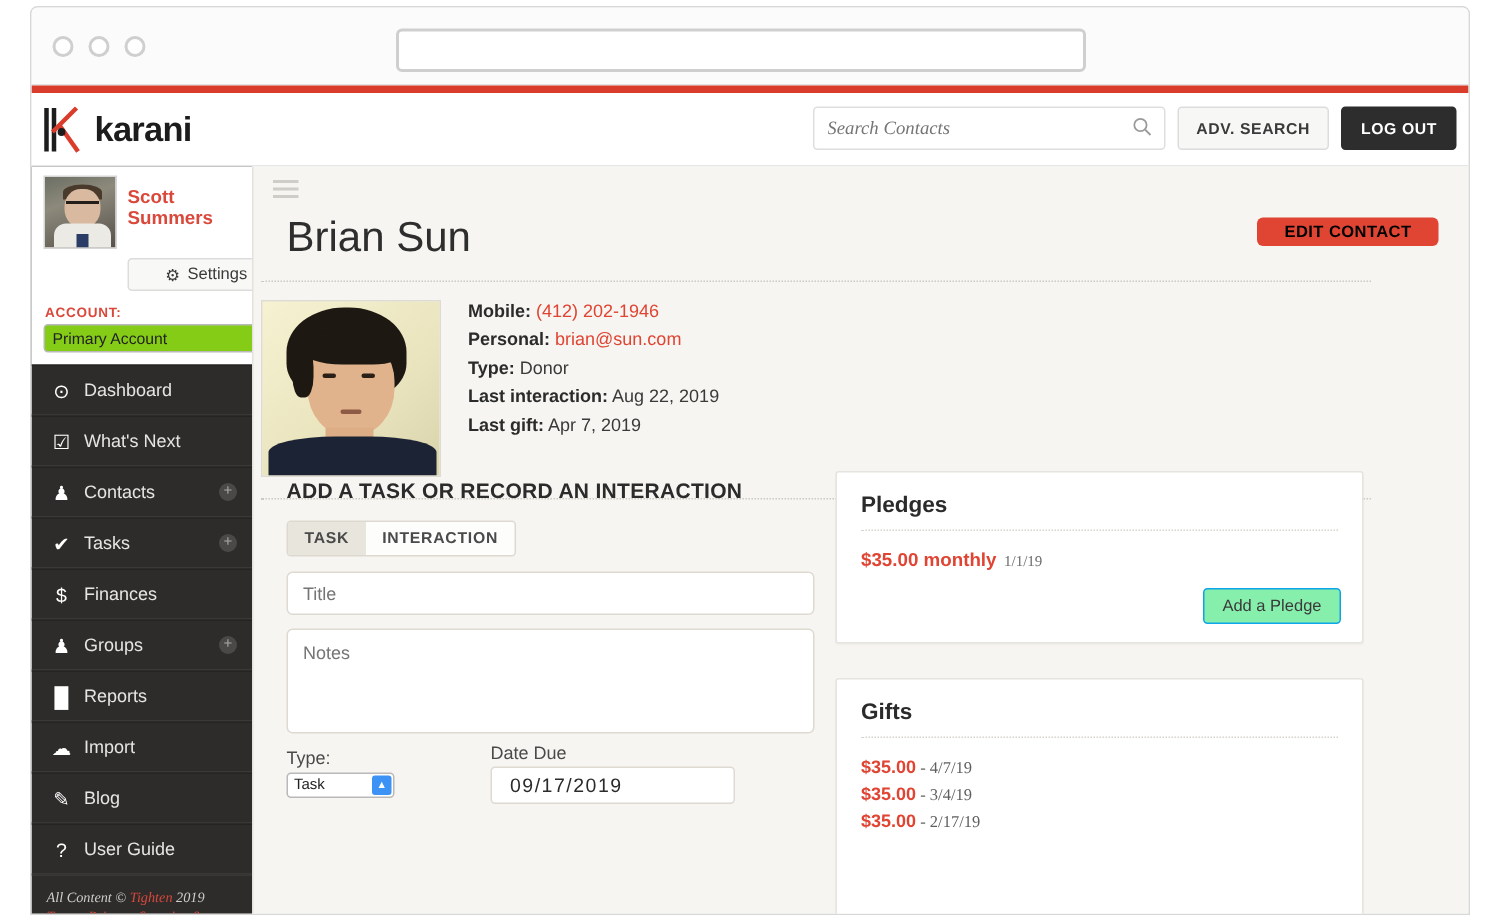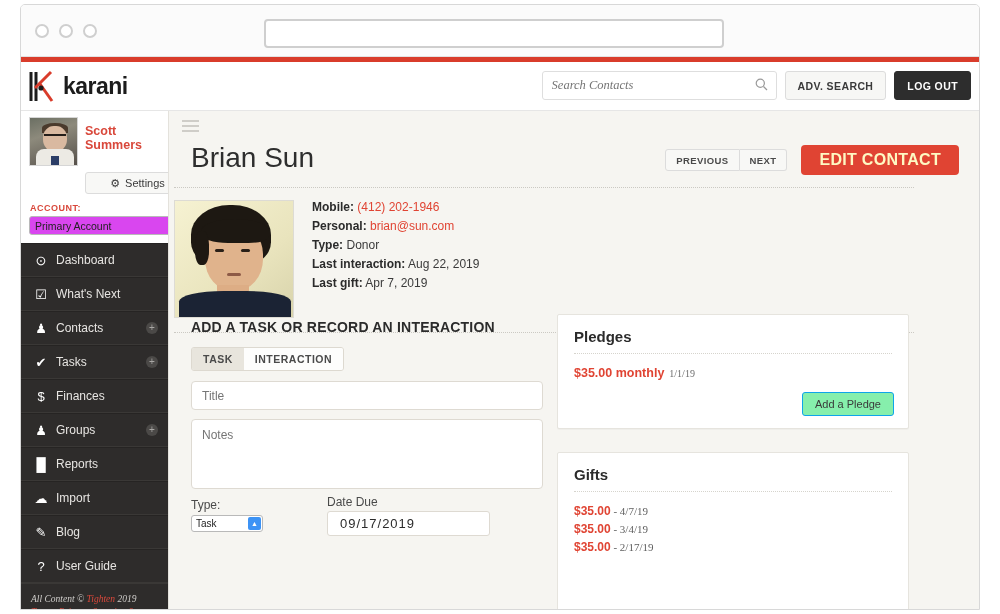--- a/index.html
+++ b/index.html
@@ -96,21 +96,21 @@
     margin: 6px 0 0 56px; height: 22px; width: 105px;
     border: 1px solid #dcdcdc; border-radius: 3px;
     background: #f8f8f6; font-size: 11px; color: #3a3a3a;
     display: flex; align-items: center; justify-content: center; gap: 5px;
     cursor: pointer;
   }
   #account-label { color: #d9483b; font-size: 9px; font-weight: 700;
                    letter-spacing: 0.5px; margin: 9px 0 3px 1px; }
   #account-select {
     width: 166px; height: 19px; border: 1px solid #b9b9b9; border-radius: 3px;
-    background: #d946ef; font-size: 10.5px; color: #222;
+    background: #84cc16; font-size: 10.5px; color: #222;
     display: flex; align-items: center; padding-left: 5px; position: relative;
     cursor: pointer;
   }
   #account-arrow {
     position: absolute; right: 1px; top: 1px; width: 15px; height: 15px;
     background: #3d93f5; border-radius: 2px; color: #fff;
     font-size: 8px; line-height: 15px; text-align: center;
   }
   .nav-item {
     height: 34px; display: flex; align-items: center;
@@ -144,22 +144,22 @@
                 font-size: 28px; font-weight: 400; color: #2e2e2e; }
   #title-actions { position: absolute; right: 20px; top: 34px;
                    display: flex; align-items: center; gap: 14px; }
   .pn-group { display: flex; }
   .pn-btn { height: 22px; padding: 0 10px; background: #f8f8f6;
             border: 1px solid #dcdcdc; font-size: 9.5px; font-weight: 700;
             color: #4a4a4a; letter-spacing: 0.4px;
             display: flex; align-items: center; cursor: pointer; }
   .pn-btn:first-child { border-radius: 3px 0 0 3px; }
   .pn-btn:last-child { border-left: none; border-radius: 0 3px 3px 0; }
-  #edit-contact { height: 30px; padding: 0 18px; background: #e04433;
-                  border-radius: 4px; color: #fef9c3; font-size: 16px;
+  #edit-contact { height: 19px; padding: 0 18px; background: #e04433;
+                  border-radius: 4px; color: #000000; font-size: 11px;
                   font-weight: 700; letter-spacing: 0.3px;
                   display: flex; align-items: center; cursor: pointer; }
 
   
   #contact-card { position: absolute; left: 5px; top: 76px;
                   width: 740px; border-top: 1px dotted #cbc9c3;
                   border-bottom: 1px dotted #cbc9c3;
                   padding: 12px 0 14px 0; display: flex; }
   #contact-photo {
     width: 120px; height: 118px; border: 1px solid #dddbd4; background: #f2efd9;
@@ -382,24 +382,20 @@
 
       <div id="hamburger">
         <span></span>
           <span></span>
           <span></span>
       </div>
 
       <div id="page-title">Brian Sun</div>
 
       <div id="title-actions">
-        <div class="pn-group">
-          <div class="pn-btn">PREVIOUS</div>
-          <div class="pn-btn">NEXT</div>
-        </div>
         <div id="edit-contact">EDIT CONTACT</div>
       </div>
 
       <div id="contact-card">
         <div id="contact-photo">
           <div class="bg"></div>
             <div class="hair"></div>
             <div class="face"></div>
           <div class="hairfront"></div>
             <div class="sideburn"></div>

